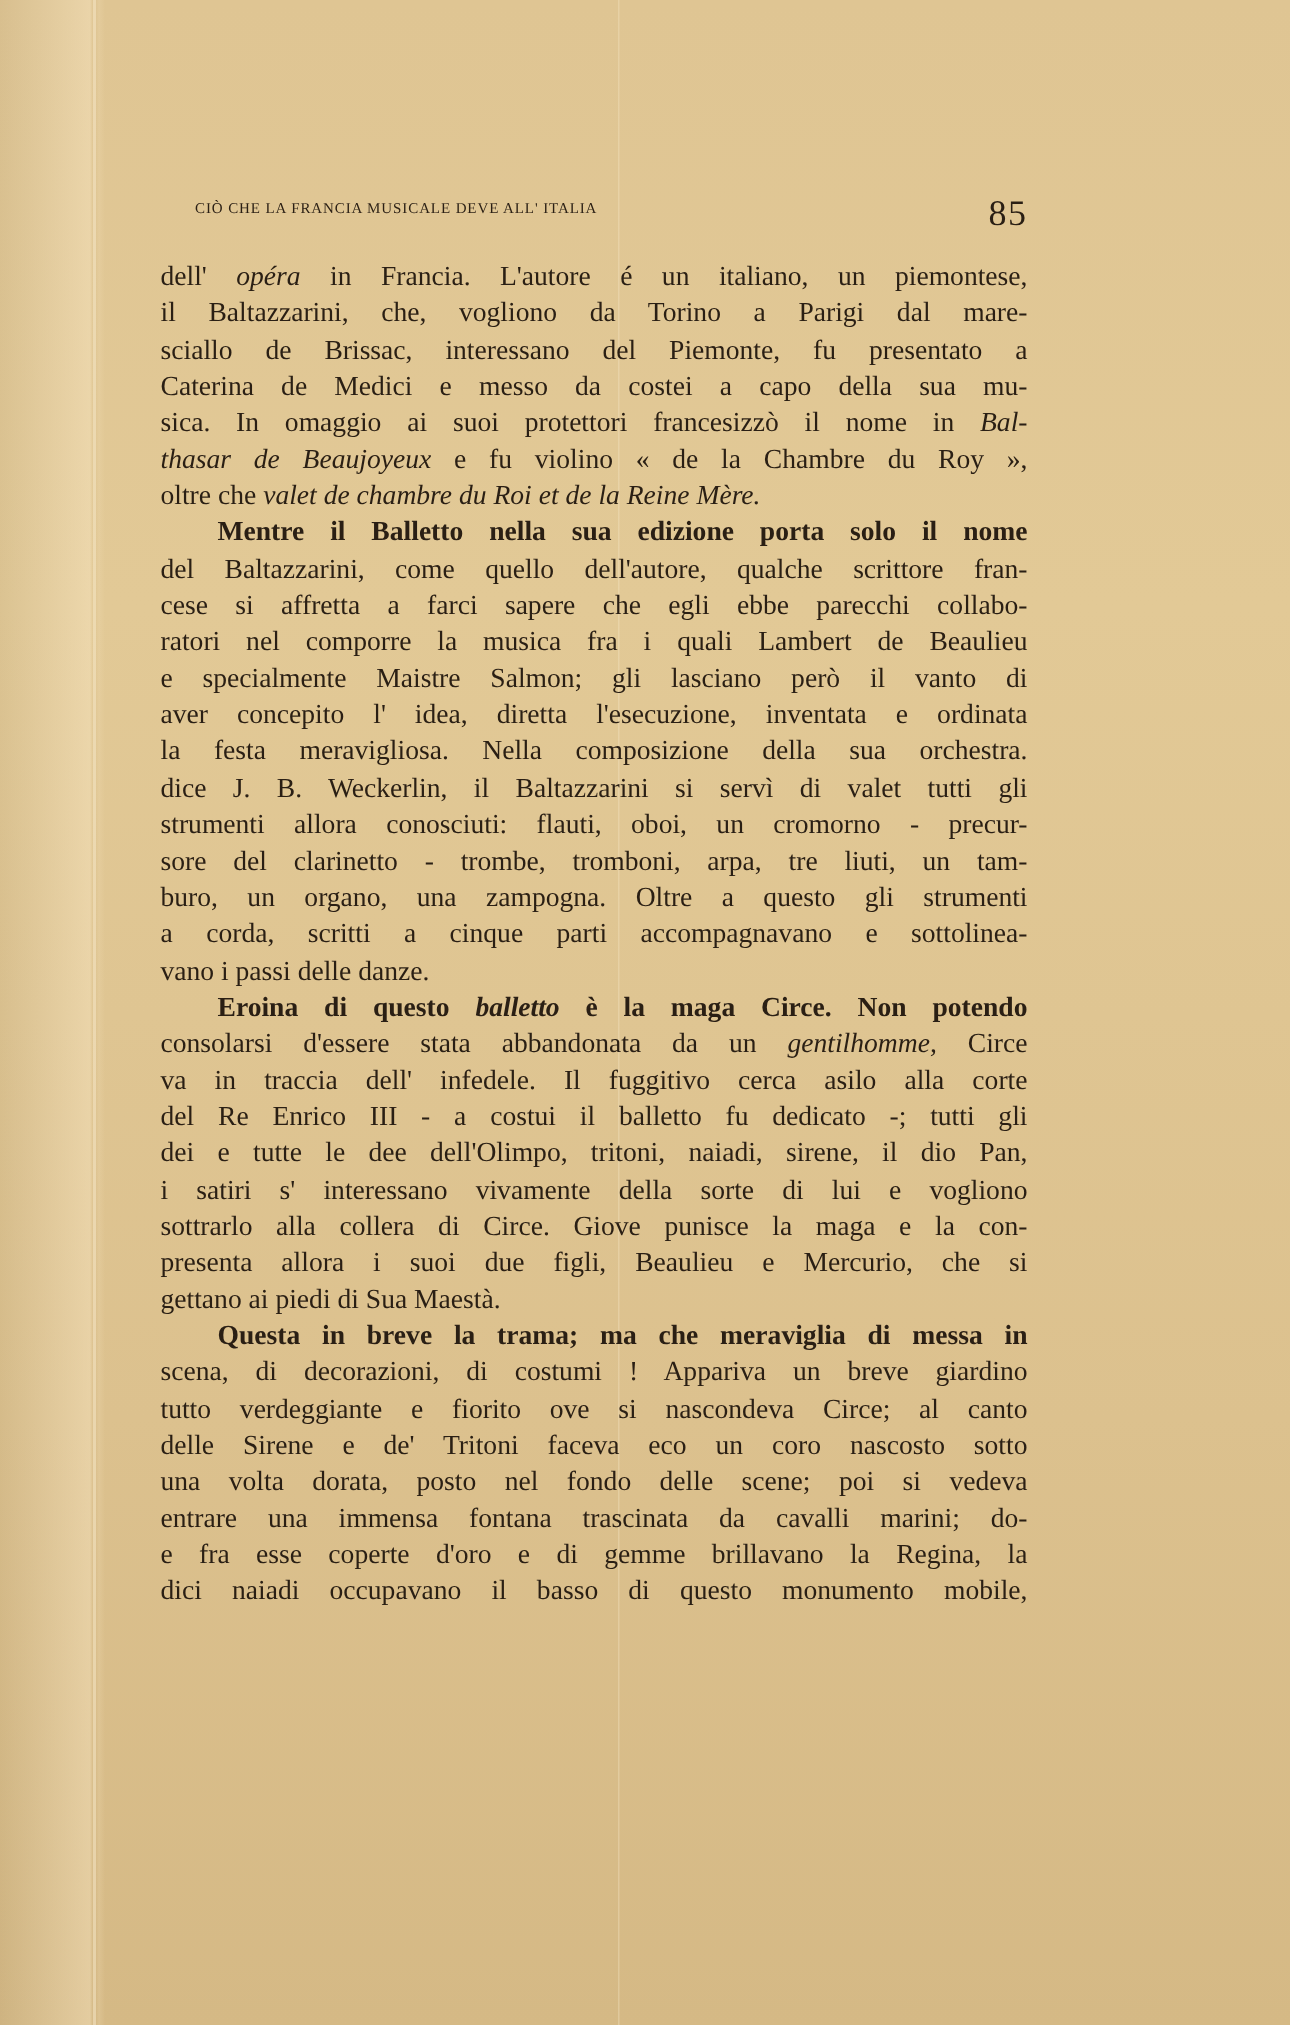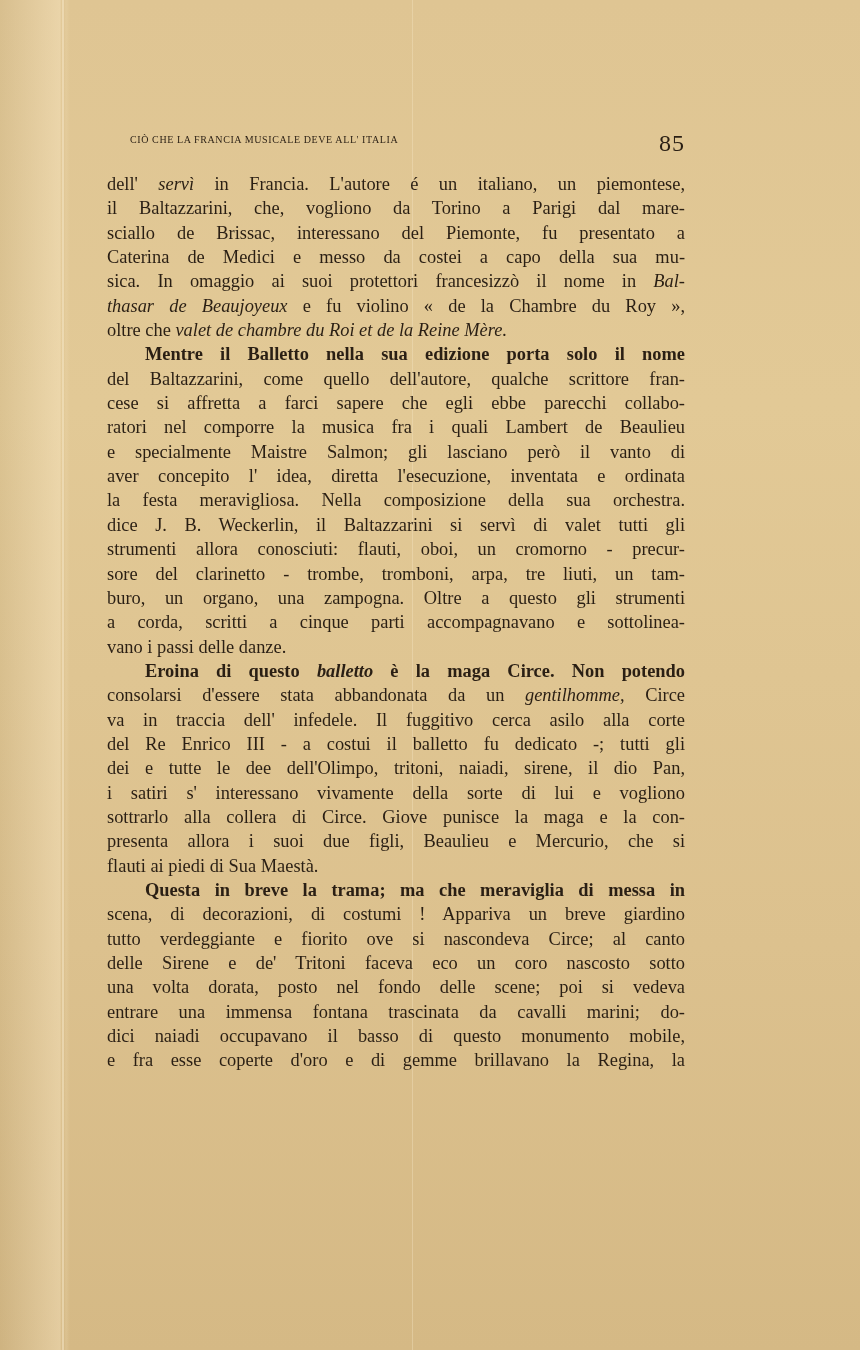--- a/index.html
+++ b/index.html
@@ -50,21 +50,21 @@
 <div class="paper"></div>
 <div class="fold-line fold-left"></div>
 <div class="fold-line fold-mid"></div>
 
 <div class="running-head">
   <span class="title">Ciò che la Francia musicale deve all' Italia</span>
   <span class="page-no">85</span>
 </div>
 
 <div class="text-block" id="text-block">
-    <span class="line"><span>dell' </span><i>servì</i><span> in Francia. L'autore é un italiano, un piemontese,</span></span>
+    <span class="line"><span>dell' </span><i>opéra</i><span> in Francia. L'autore é un italiano, un piemontese,</span></span>
     <span class="line"><span>il Baltazzarini, che, vogliono da Torino a Parigi dal mare-</span></span>
     <span class="line"><span>sciallo de Brissac, interessano del Piemonte, fu presentato a</span></span>
     <span class="line"><span>Caterina de Medici e messo da costei a capo della sua mu-</span></span>
     <span class="line"><span>sica. In omaggio ai suoi protettori francesizzò il nome in </span><i>Bal-</i></span>
     <span class="line"><i>thasar de Beaujoyeux</i><span> e fu violino « de la Chambre du Roy »,</span></span>
     <span class="line last"><span>oltre che </span><i>valet de chambre du Roi et de la Reine Mère.</i></span>
     <span class="line indent"><span>Mentre il Balletto nella sua edizione porta solo il nome</span></span>
     <span class="line"><span>del Baltazzarini, come quello dell'autore, qualche scrittore fran-</span></span>
     <span class="line"><span>cese si affretta a farci sapere che egli ebbe parecchi collabo-</span></span>
     <span class="line"><span>ratori nel comporre la musica fra i quali Lambert de Beaulieu</span></span>
@@ -78,22 +78,22 @@
     <span class="line"><span>a corda, scritti a cinque parti accompagnavano e sottolinea-</span></span>
     <span class="line last"><span>vano i passi delle danze.</span></span>
     <span class="line indent"><span>Eroina di questo </span><i>balletto</i><span> è la maga Circe. Non potendo</span></span>
     <span class="line"><span>consolarsi d'essere stata abbandonata da un </span><i>gentilhomme,</i><span> Circe</span></span>
     <span class="line"><span>va in traccia dell' infedele. Il fuggitivo cerca asilo alla corte</span></span>
     <span class="line"><span>del Re Enrico III - a costui il balletto fu dedicato -; tutti gli</span></span>
     <span class="line"><span>dei e tutte le dee dell'Olimpo, tritoni, naiadi, sirene, il dio Pan,</span></span>
     <span class="line"><span>i satiri s' interessano vivamente della sorte di lui e vogliono</span></span>
     <span class="line"><span>sottrarlo alla collera di Circe. Giove punisce la maga e la con-</span></span>
     <span class="line"><span>presenta allora i suoi due figli, Beaulieu e Mercurio, che si</span></span>
-    <span class="line last"><span>flauti ai piedi di Sua Maestà.</span></span>
+    <span class="line last"><span>gettano ai piedi di Sua Maestà.</span></span>
     <span class="line indent"><span>Questa in breve la trama; ma che meraviglia di messa in</span></span>
     <span class="line"><span>scena, di decorazioni, di costumi ! Appariva un breve giardino</span></span>
     <span class="line"><span>tutto verdeggiante e fiorito ove si nascondeva Circe; al canto</span></span>
     <span class="line"><span>delle Sirene e de' Tritoni faceva eco un coro nascosto sotto</span></span>
     <span class="line"><span>una volta dorata, posto nel fondo delle scene; poi si vedeva</span></span>
     <span class="line"><span>entrare una immensa fontana trascinata da cavalli marini; do-</span></span>
+    <span class="line"><span>e fra esse coperte d'oro e di gemme brillavano la Regina, la</span></span>
     <span class="line"><span>dici naiadi occupavano il basso di questo monumento mobile,</span></span>
-    <span class="line"><span>e fra esse coperte d'oro e di gemme brillavano la Regina, la</span></span>
   </div>
 
 </body></html>

